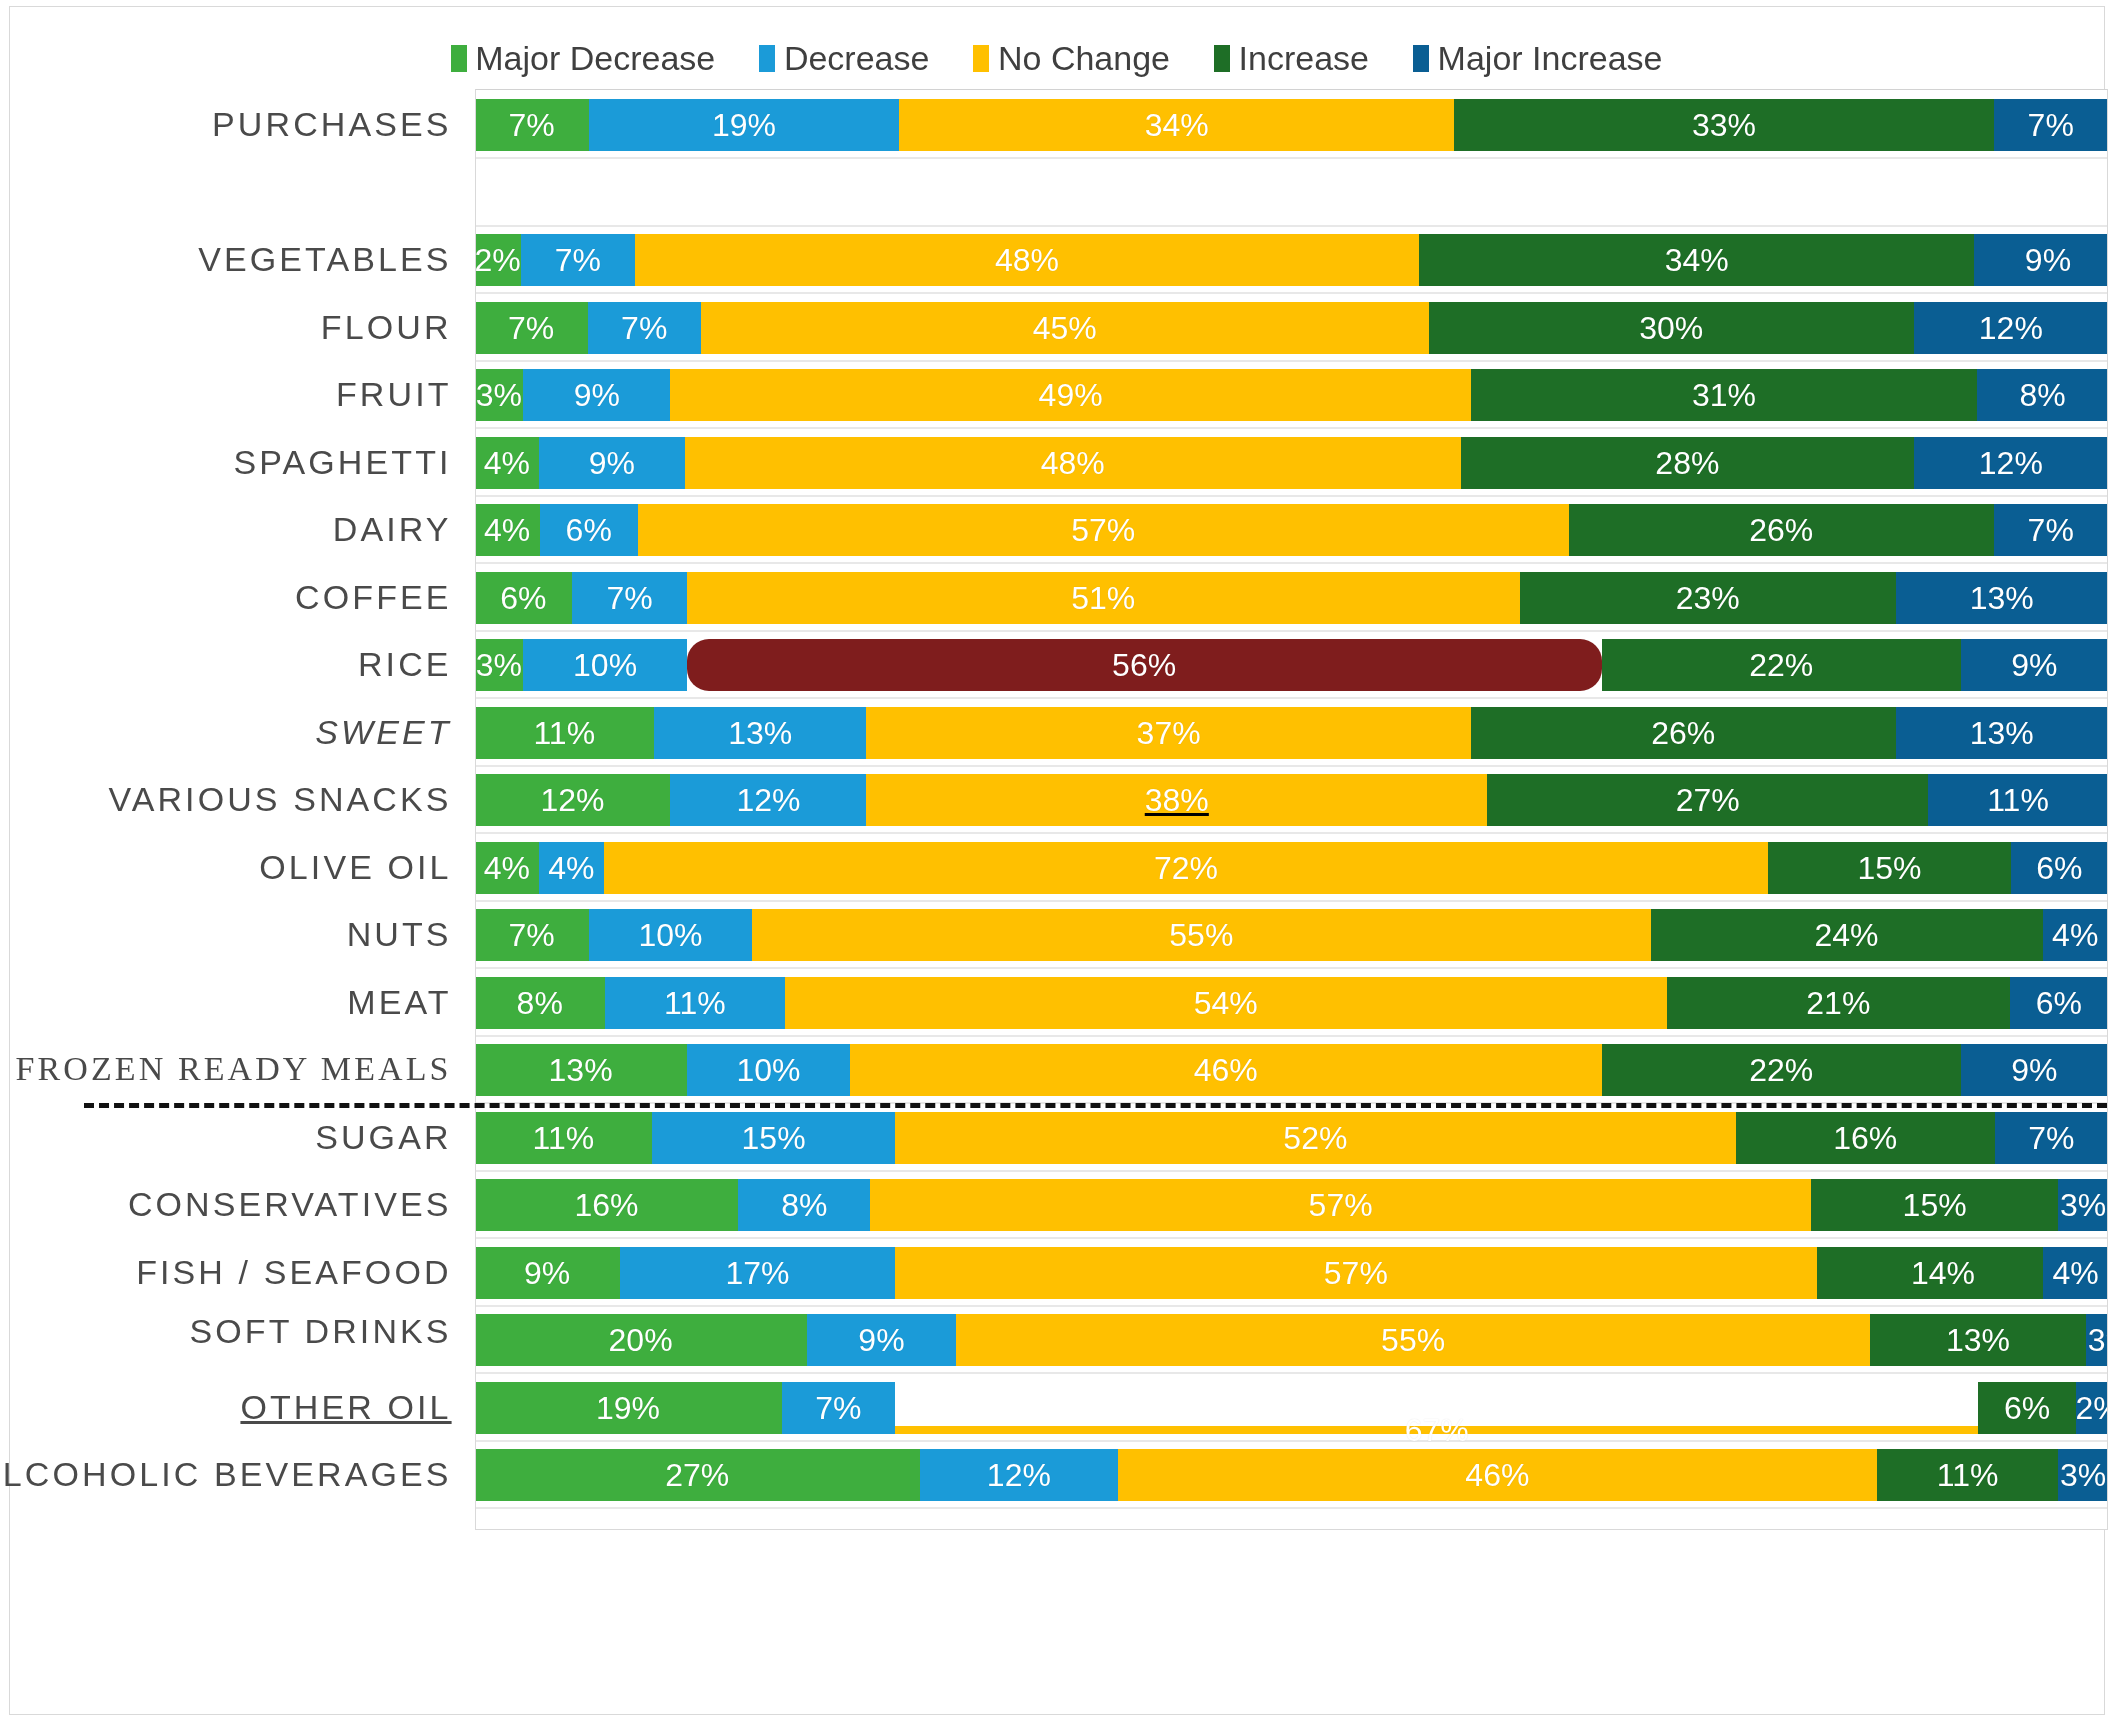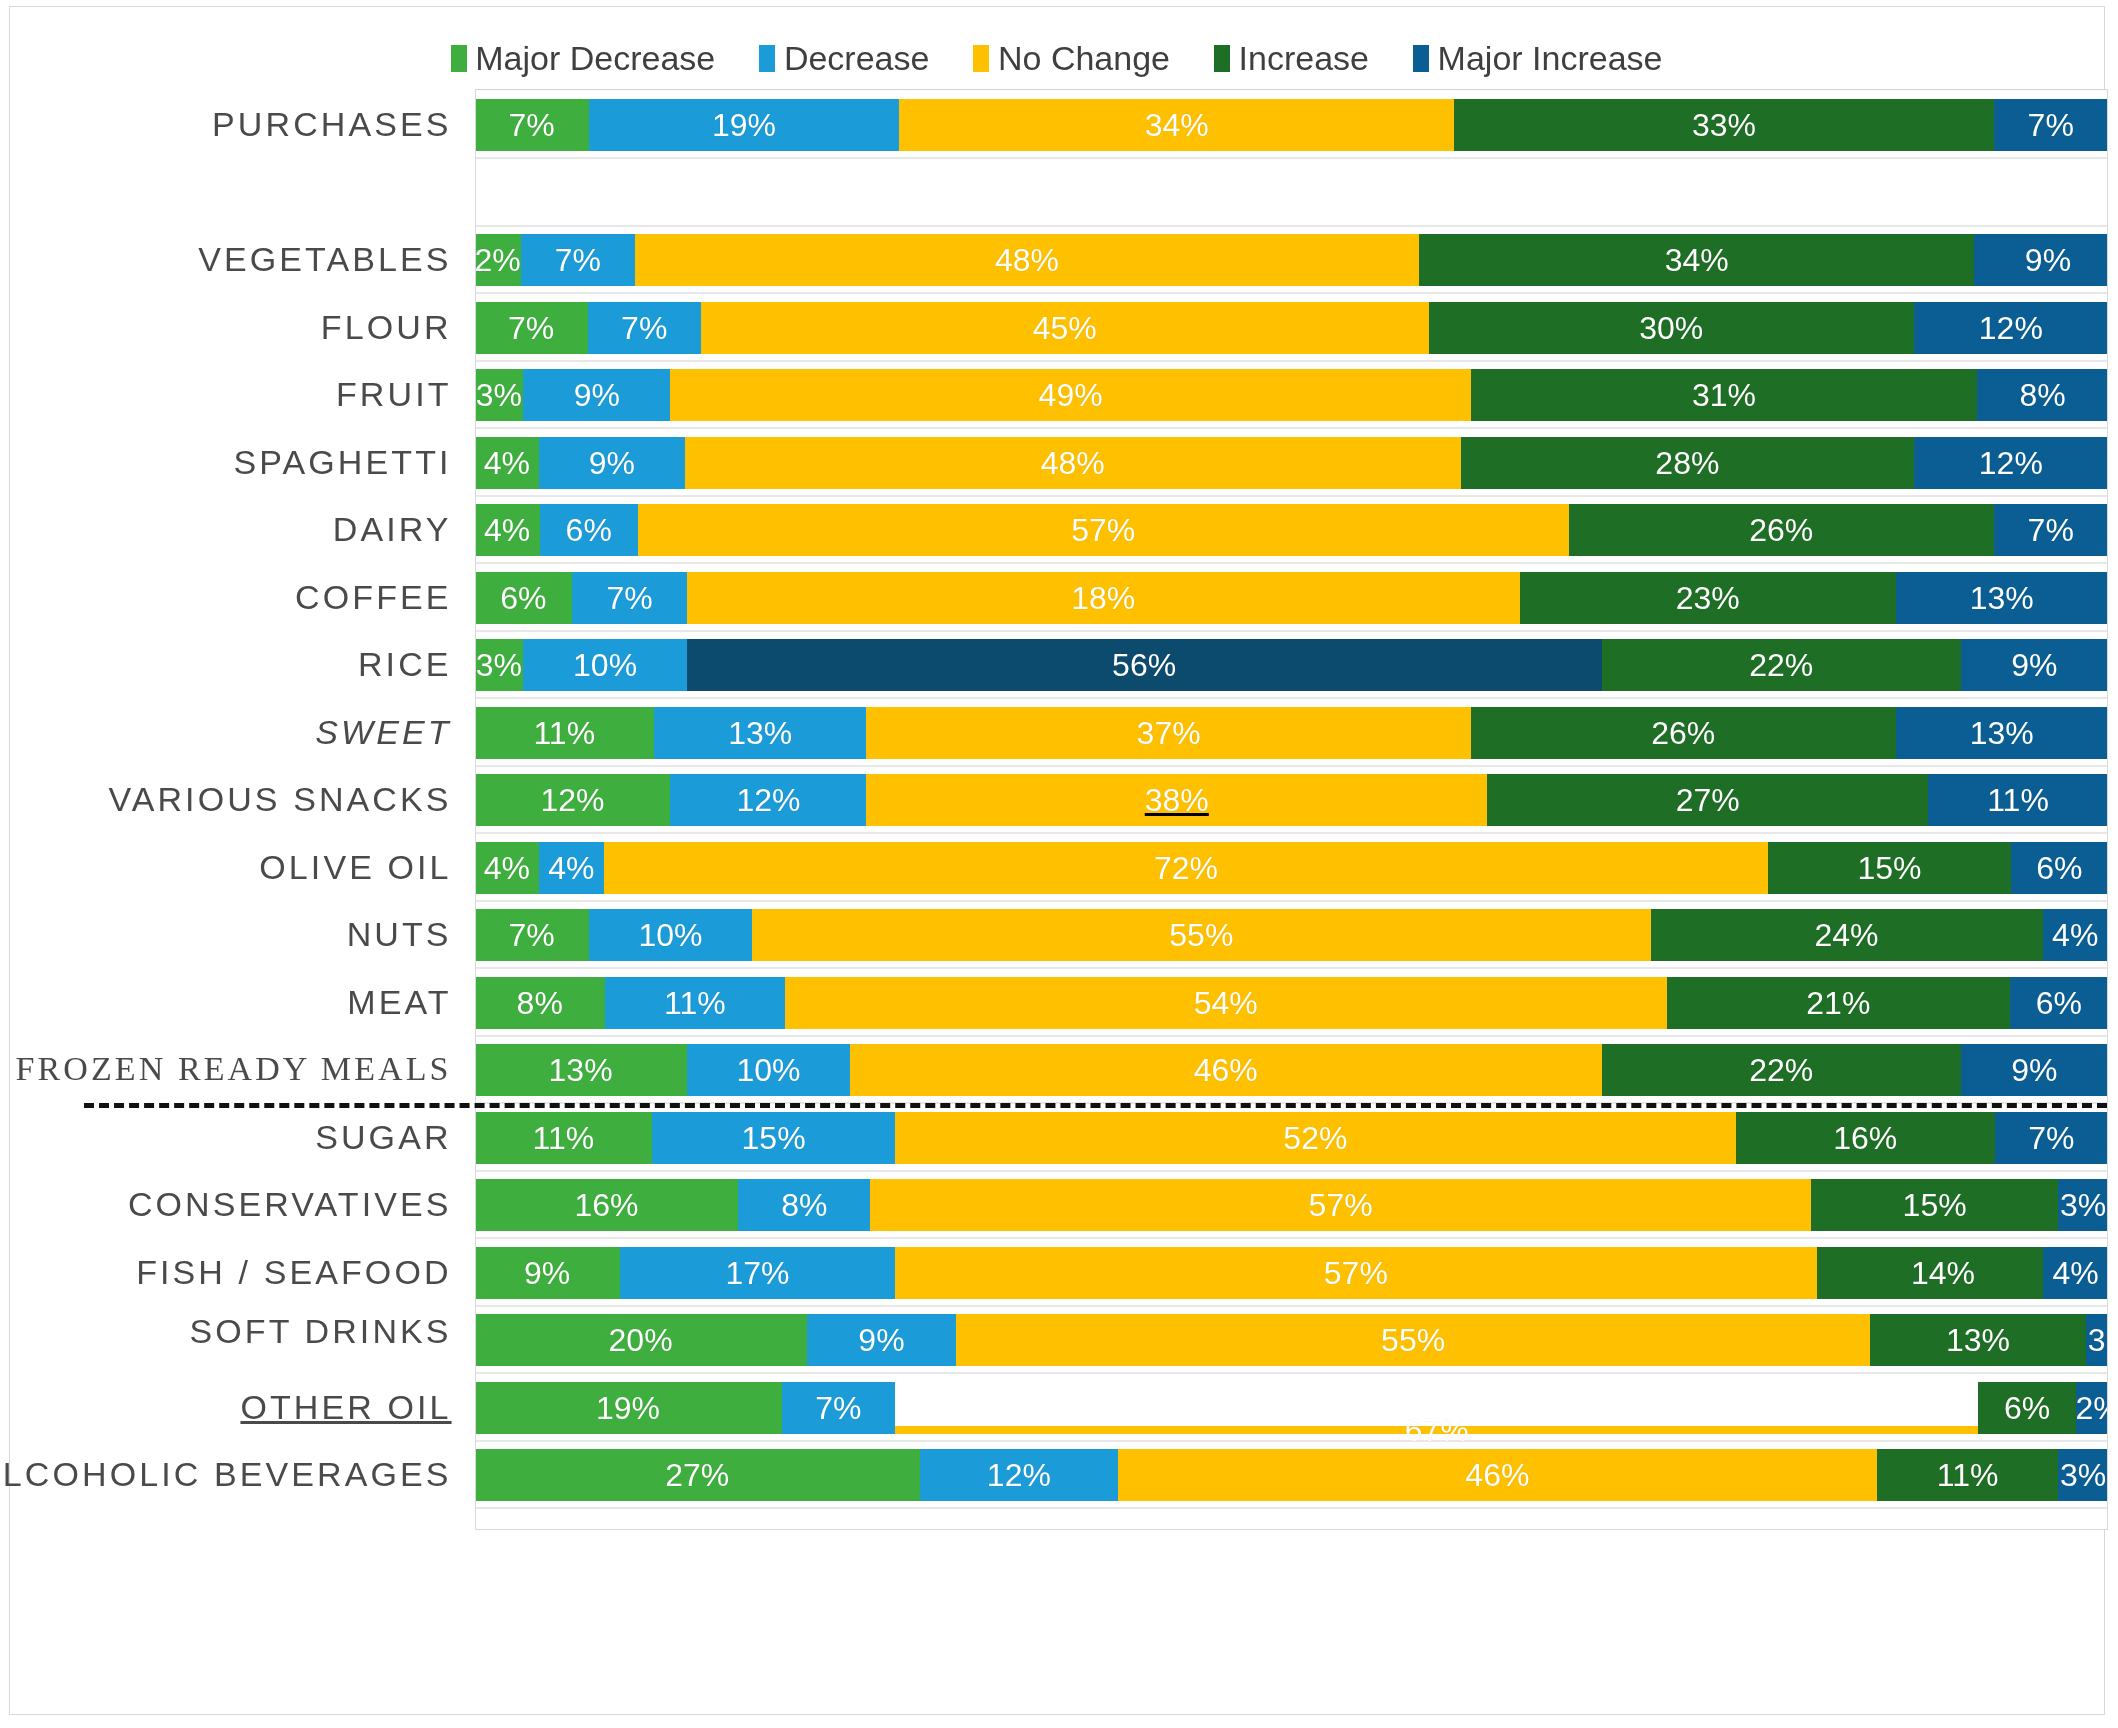--- a/index.html
+++ b/index.html
@@ -326,40 +326,40 @@
         <div class="row" style="top: 474px;">
           <div class="row-gridline"></div>
           <div class="bar">
             <div class="seg" style="flex: 0 0 6%; background: rgb(62, 174, 62);">
               <span class="seg-label">6%</span>
             </div>
             <div class="seg" style="flex: 0 0 7%; background: rgb(27, 155, 216);">
               <span class="seg-label">7%</span>
             </div>
             <div class="seg" style="flex: 0 0 51%; background: rgb(255, 192, 0);">
-              <span class="seg-label">18%</span>
+              <span class="seg-label">51%</span>
             </div>
             <div class="seg" style="flex: 0 0 23%; background: rgb(30, 110, 38);">
               <span class="seg-label">23%</span>
             </div>
             <div class="seg" style="flex: 0 0 13%; background: rgb(10, 94, 147);">
               <span class="seg-label">13%</span>
             </div>
           </div>
         </div>
         <div class="row" style="top: 541px;">
           <div class="row-gridline"></div>
           <div class="bar">
             <div class="seg" style="flex: 0 0 3%; background: rgb(62, 174, 62);">
               <span class="seg-label">3%</span>
             </div>
             <div class="seg" style="flex: 0 0 10%; background: rgb(27, 155, 216);">
               <span class="seg-label">10%</span>
             </div>
-            <div class="seg" style="flex: 0 0 56%; background: #0c4a6e;">
+            <div class="seg" style="flex: 0 0 56%; background: #7f1d1d; border-radius: 22px;">
               <span class="seg-label">56%</span>
             </div>
             <div class="seg" style="flex: 0 0 22%; background: rgb(30, 110, 38);">
               <span class="seg-label">22%</span>
             </div>
             <div class="seg" style="flex: 0 0 9%; background: rgb(10, 94, 147);">
               <span class="seg-label">9%</span>
             </div>
           </div>
         </div>

